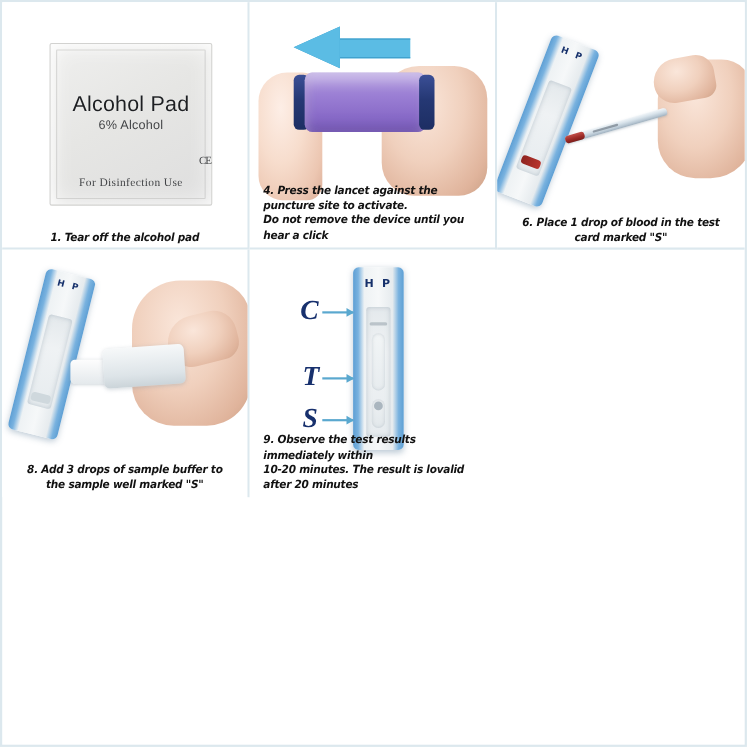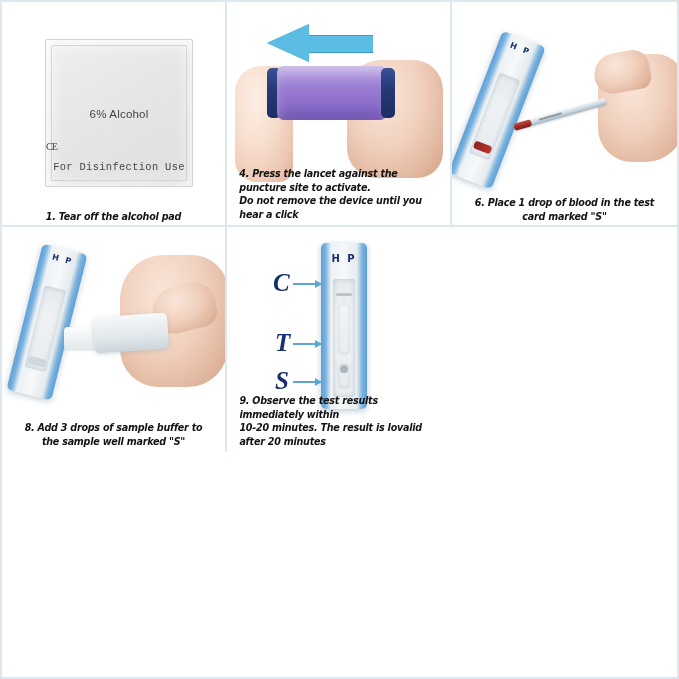--- a/index.html
+++ b/index.html
@@ -41,25 +41,25 @@
                 inset 3px 3px 10px rgba(255,255,255,.6);}
   .packet:before{content:"";position:absolute;inset:5px;
      border:1px solid rgba(190,190,188,.55);border-radius:1px;}
   .pk-t1{position:absolute;left:0;right:0;top:44px;text-align:center;
      font-family:"Liberation Sans",sans-serif;font-size:19.5px;
      color:#1d1f22;letter-spacing:.2px;
      text-shadow:0 0 1px rgba(255,255,255,.9);}
   .pk-t2{position:absolute;left:0;right:0;top:68px;text-align:center;
      font-family:"Liberation Sans",sans-serif;font-size:11.5px;
      color:#2c2e31;letter-spacing:.2px;opacity:.88;}
-  .pk-ce{position:absolute;left:0;right:0;top:101px;text-align:left;
+  .pk-ce{position:absolute;left:0;right:0;top:101px;text-align:right;
      font-family:"Liberation Serif",serif;font-size:10px;
      color:#2b2d30;letter-spacing:-.8px;opacity:.9;}
   .pk-t3{position:absolute;left:0;right:0;top:121px;text-align:center;
-     font-family:Liberation Mono, monospace;font-size:10.4px;
+     font-family:Liberation Serif, serif;font-size:10.4px;
      color:#2c2e31;letter-spacing:.35px;opacity:.88;}
 
   
   .skin{position:absolute;background:
       radial-gradient(ellipse at 35% 28%, #fdeee6 0%, #f7ddcd 42%, #ecc6b1 78%, #dbae97 100%);}
   .skin.d{background:
       radial-gradient(ellipse at 40% 30%, #fae6da 0%, #f0d0bd 45%, #e0b49c 80%, #caa086 100%);}
 
   
   .p2-f1{left:18px;top:118px;width:120px;height:62px;
@@ -143,20 +143,21 @@
 </style>
 </head>
 <body>
 
 <div id="sheet">
 <div id="grid">
 
   <div class="panel">
     <div class="art">
       <div class="packet">
+        <div class="pk-t1">Alcohol Pad</div>
         <div class="pk-t2">6% Alcohol</div>
         <div class="pk-ce">CE</div>
         <div class="pk-t3">For Disinfection  Use</div>
       </div>
     </div>
     <div class="cap">1. Tear off the alcohol pad</div>
   </div>
 
 
 

